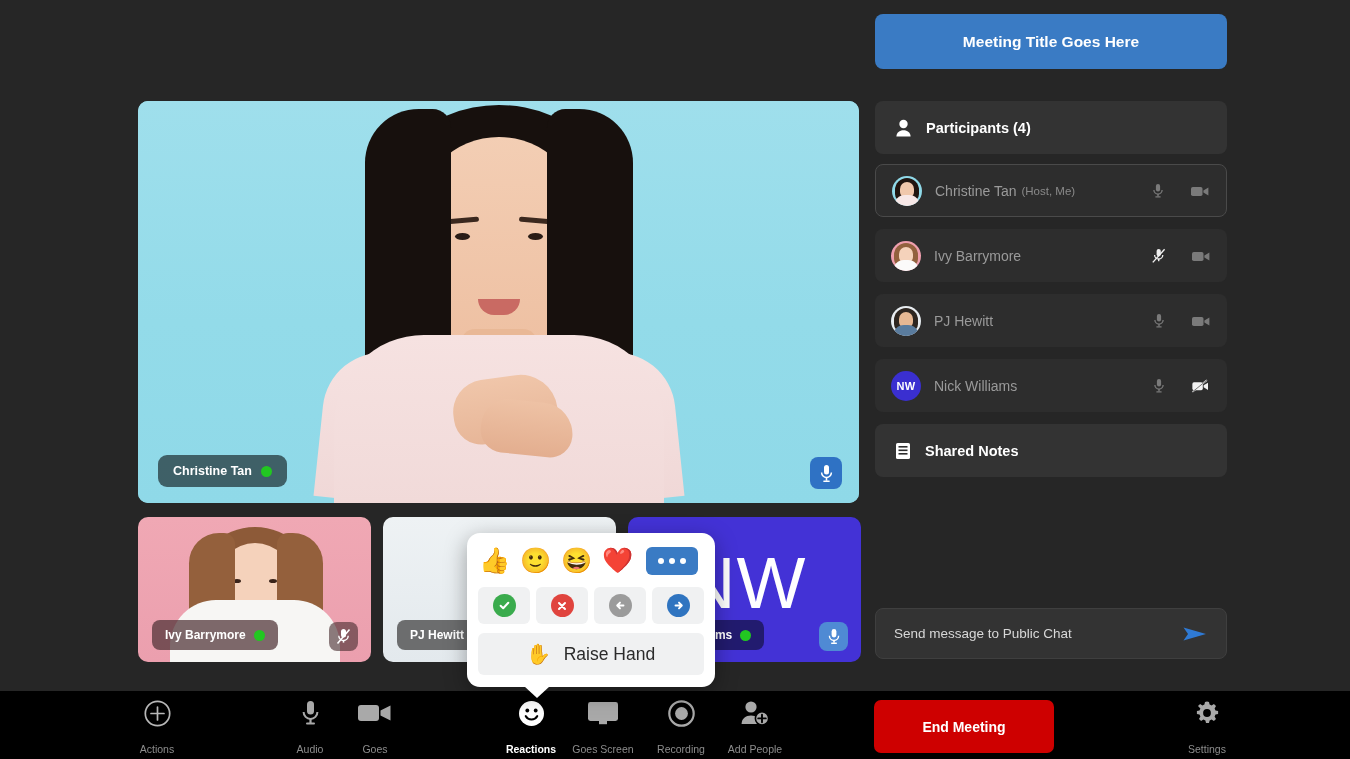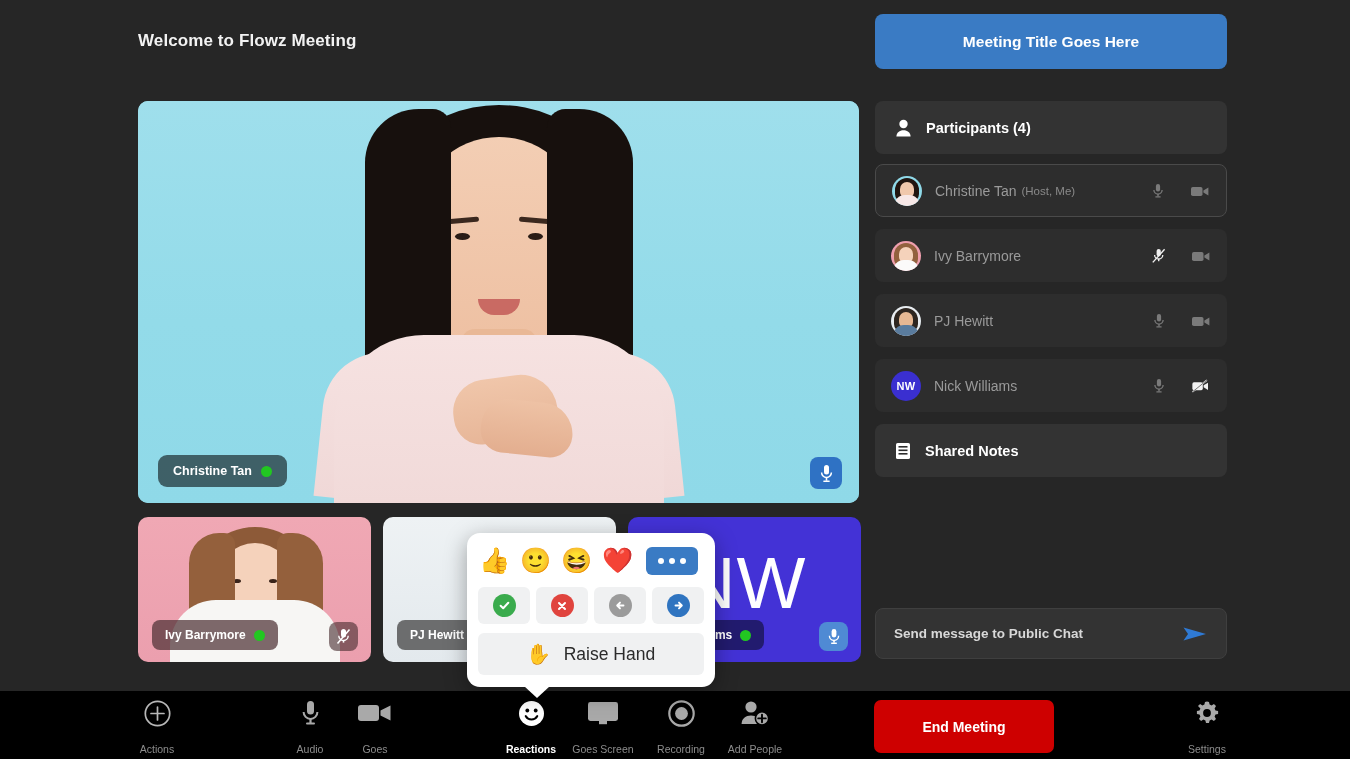--- a/index.html
+++ b/index.html
@@ -192,21 +192,21 @@
   .picon { width: 20px; height: 20px; display: flex; align-items: center; justify-content: center; cursor: pointer; }
 
   .chatbar {
     position: absolute; left: 875px; top: 608px; width: 352px; height: 51px;
     background: #333333; border-radius: 8px;
     display: flex; align-items: center; padding: 0 18px;
     border: 1px solid #3f3f3f;
   }
   .chat-input {
     flex: 1; background: transparent; border: none; outline: none;
-    color: #d8d8d8; font-size: 13.5px; font-family: "Liberation Sans", sans-serif; font-weight: bold;
+    color: #d8d8d8; font-size: 13.5px; font-family: "Liberation Sans", sans-serif;
   }
   .chat-input::placeholder { color: #d8d8d8; }
   .send-btn { background: none; border: none; cursor: pointer; display: flex; padding: 0; }
 
   
   .popup {
     position: absolute; left: 467px; top: 533px; width: 248px;
     background: #fff; border-radius: 13px; padding: 11px 11px 12px;
     box-shadow: 0 6px 22px rgba(0,0,0,.35); z-index: 40;
   }
@@ -260,21 +260,20 @@
     background: #ce0000; color: #fff; border: none; border-radius: 7px;
     font-size: 14px; font-weight: bold; cursor: pointer;
     font-family: "Liberation Sans", sans-serif;
   }
 </style>
 </head>
 <body>
 
 <div class="app">
 
-  <div class="welcome-title">Welcome to Flowz Meeting</div>
 
   <div class="stage">
     <div class="main-video">
       <div class="mv-bg"></div>
       <div class="portrait">
         <div class="p-hair"></div>
         <div class="p-face"></div>
         <div class="p-brow l"></div>
           <div class="p-brow r"></div>
         <div class="p-eye l"></div>

